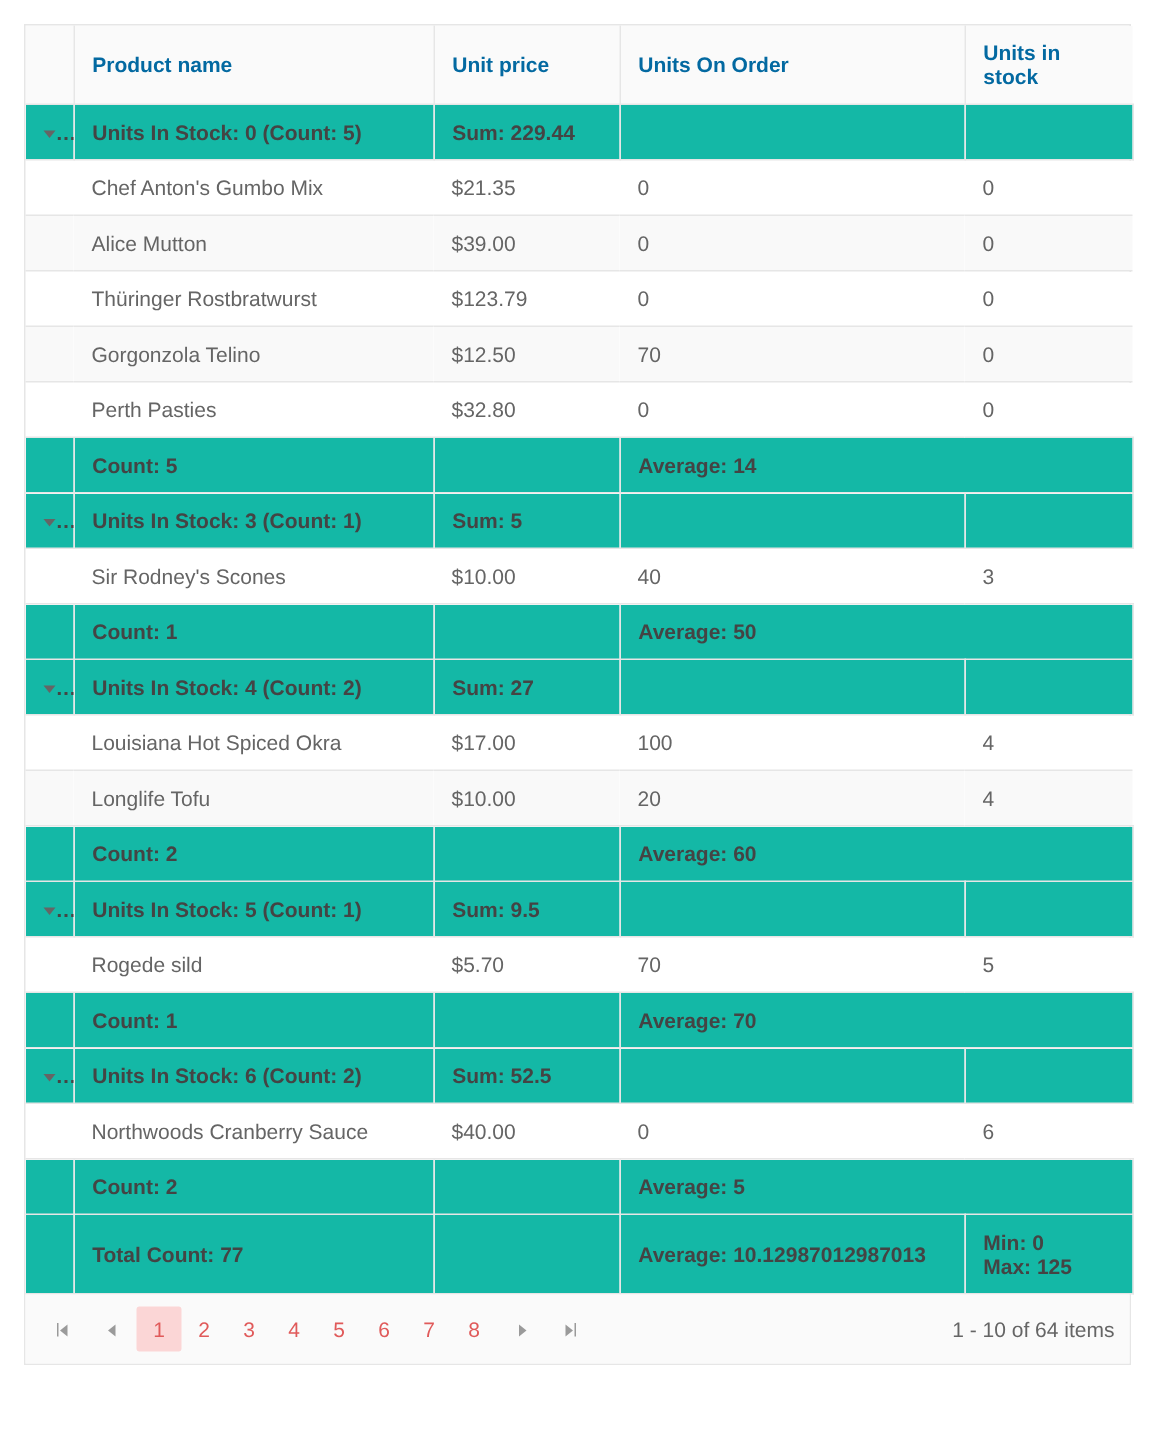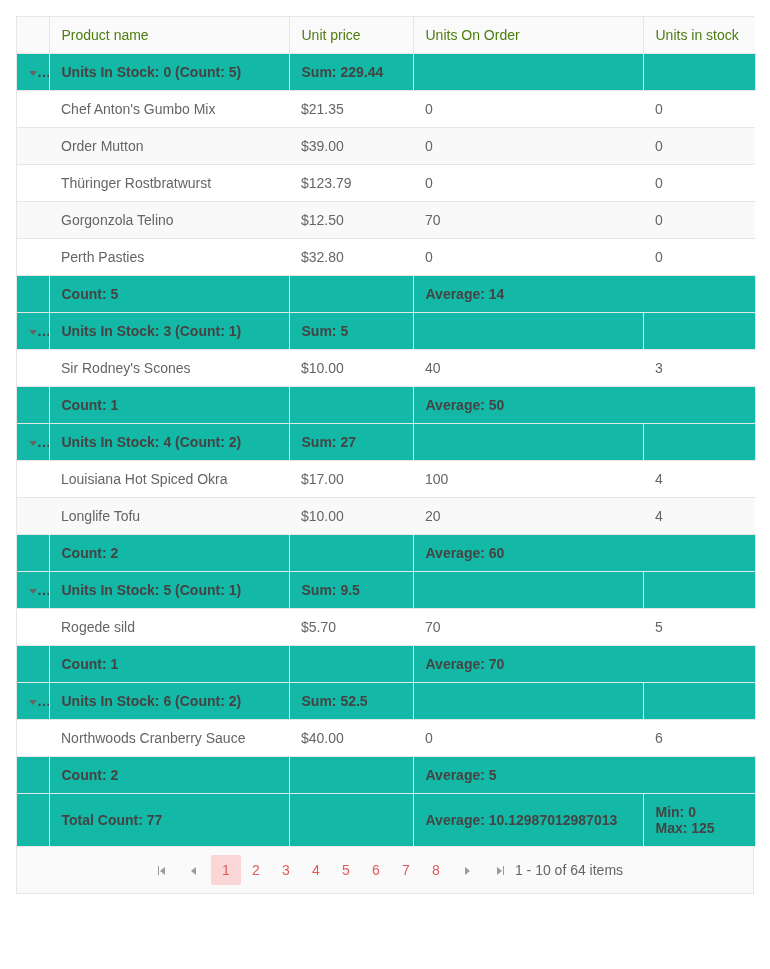--- a/index.html
+++ b/index.html
@@ -23,22 +23,22 @@
   }
   th, td {
     text-align: left;
     padding: 10px 12px;
     border-bottom: 1px solid #e6e6e6;
     overflow: hidden;
     text-overflow: ellipsis;
   }
   th {
     background: #fafafa;
-    color: #4d7c0f;
-    font-weight: 400;
+    color: #0369a1;
+    font-weight: 700;
     border-right: 1px solid #e6e6e6;
   }
   th:last-child, td:last-child { border-right: none; }
   tr.data-row td { background: #fff; }
   tr.data-row.alt td { background: #f9f9f9; }
   .col-expand { width: 32px; }
   .col-name   { width: 240px; }
   .col-price  { width: 124px; }
   .col-order  { width: 230px; }
   .col-stock  { width: 112px; }
@@ -53,21 +53,21 @@
     display: inline-block;
     width: 0; height: 0;
     border-left: 4px solid transparent;
     border-right: 4px solid transparent;
     border-top: 5px solid #656565;
     vertical-align: middle;
   }
   .pager {
     display: flex;
     align-items: center;
-    justify-content: center;
+    justify-content: space-between;
     padding: 8px 10px;
     background: #fafafa;
   }
   .pager-nav { display: flex; align-items: center; gap: 2px; }
   .pager-btn {
     min-width: 30px; height: 30px;
     display: inline-flex; align-items: center; justify-content: center;
     cursor: pointer;
     color: #e05a5a;
     border-radius: 2px;
@@ -136,21 +136,21 @@
         </tr>
         <tr class="data-row">
           <td></td>
           <td>Chef Anton's Gumbo Mix</td>
           <td>$21.35</td>
           <td>0</td>
           <td>0</td>
         </tr>
         <tr class="data-row alt">
           <td></td>
-          <td>Order Mutton</td>
+          <td>Alice Mutton</td>
           <td>$39.00</td>
           <td>0</td>
           <td>0</td>
         </tr>
         <tr class="data-row">
           <td></td>
           <td>Thüringer Rostbratwurst</td>
           <td>$123.79</td>
           <td>0</td>
           <td>0</td>

